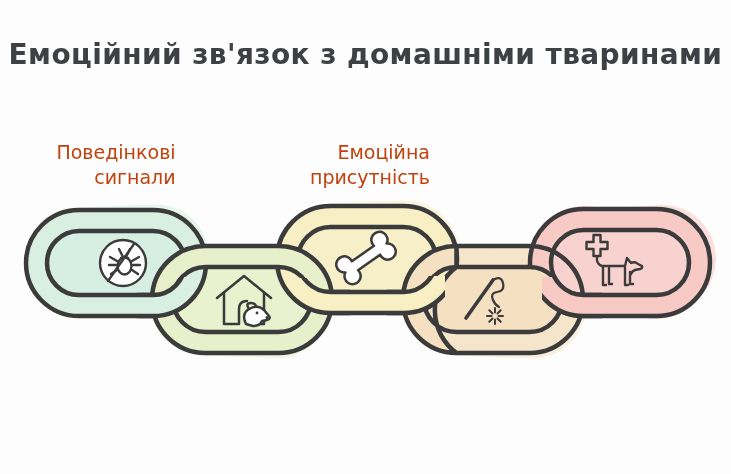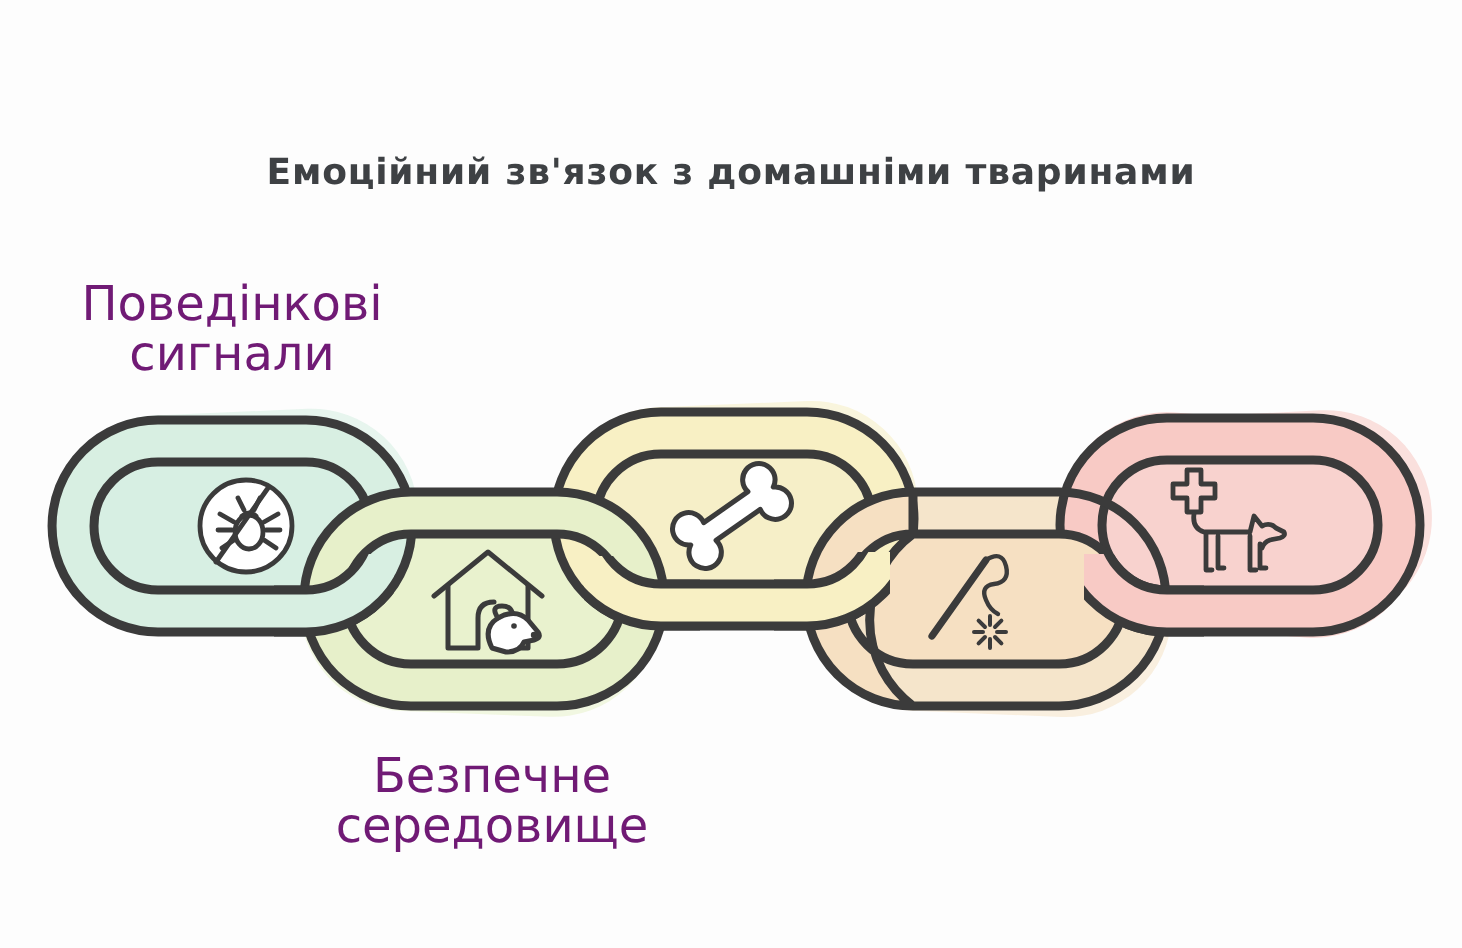--- a/index.html
+++ b/index.html
@@ -2,40 +2,40 @@
 <html><head>
 <meta charset="utf-8">
 <style>
   html,body{margin:0;padding:0;background:#ffffff;}
   .canvas{
     position:relative;width:731px;height:474px;overflow:hidden;
     background:#fdfdfd;font-family:"DejaVu Sans","Liberation Sans",sans-serif;
   }
   .title{
     position:absolute;left:0;top:38px;width:731px;text-align:center;
-    font-size:18px;font-weight:bold;letter-spacing:.4px;color:#3e4144;margin-top:38px;
+    font-size:28px;font-weight:bold;letter-spacing:.4px;color:#3e4144;
   }
   .label{
-    position:absolute;transform:translateX(-50%);text-align:center;
-    font-size:24px;line-height:25px;color:#701a75;white-space:pre-line;
+    position:absolute;transform:translateX(-50%);text-align:right;
+    font-size:19px;line-height:25px;color:#c2410c;white-space:pre-line;
   }
   svg{position:absolute;left:0;top:0;}
   .blobs{opacity:.55;}
 </style>
 </head>
 <body>
 
 <div class="canvas">
 
   <div class="title">Емоційний зв'язок з домашніми тваринами</div>
 
   <div class="label" style="left:116px;top:140px">Поведінкові
 сигнали</div>
-  <div class="label" style="left:246px;top:376px">Безпечне
-середовище</div>
+  <div class="label" style="left:370px;top:140px">Емоційна
+присутність</div>
 
   <svg width="731" height="474" viewBox="0 0 731 474">
     <defs>
       <clipPath id="c12">
           <rect x="137" y="277" width="60" height="54"></rect>
         </clipPath>
       <clipPath id="c3">
           <rect x="292" y="278" width="58" height="52"></rect>
           <rect x="387" y="276" width="58" height="52"></rect>
         </clipPath>

